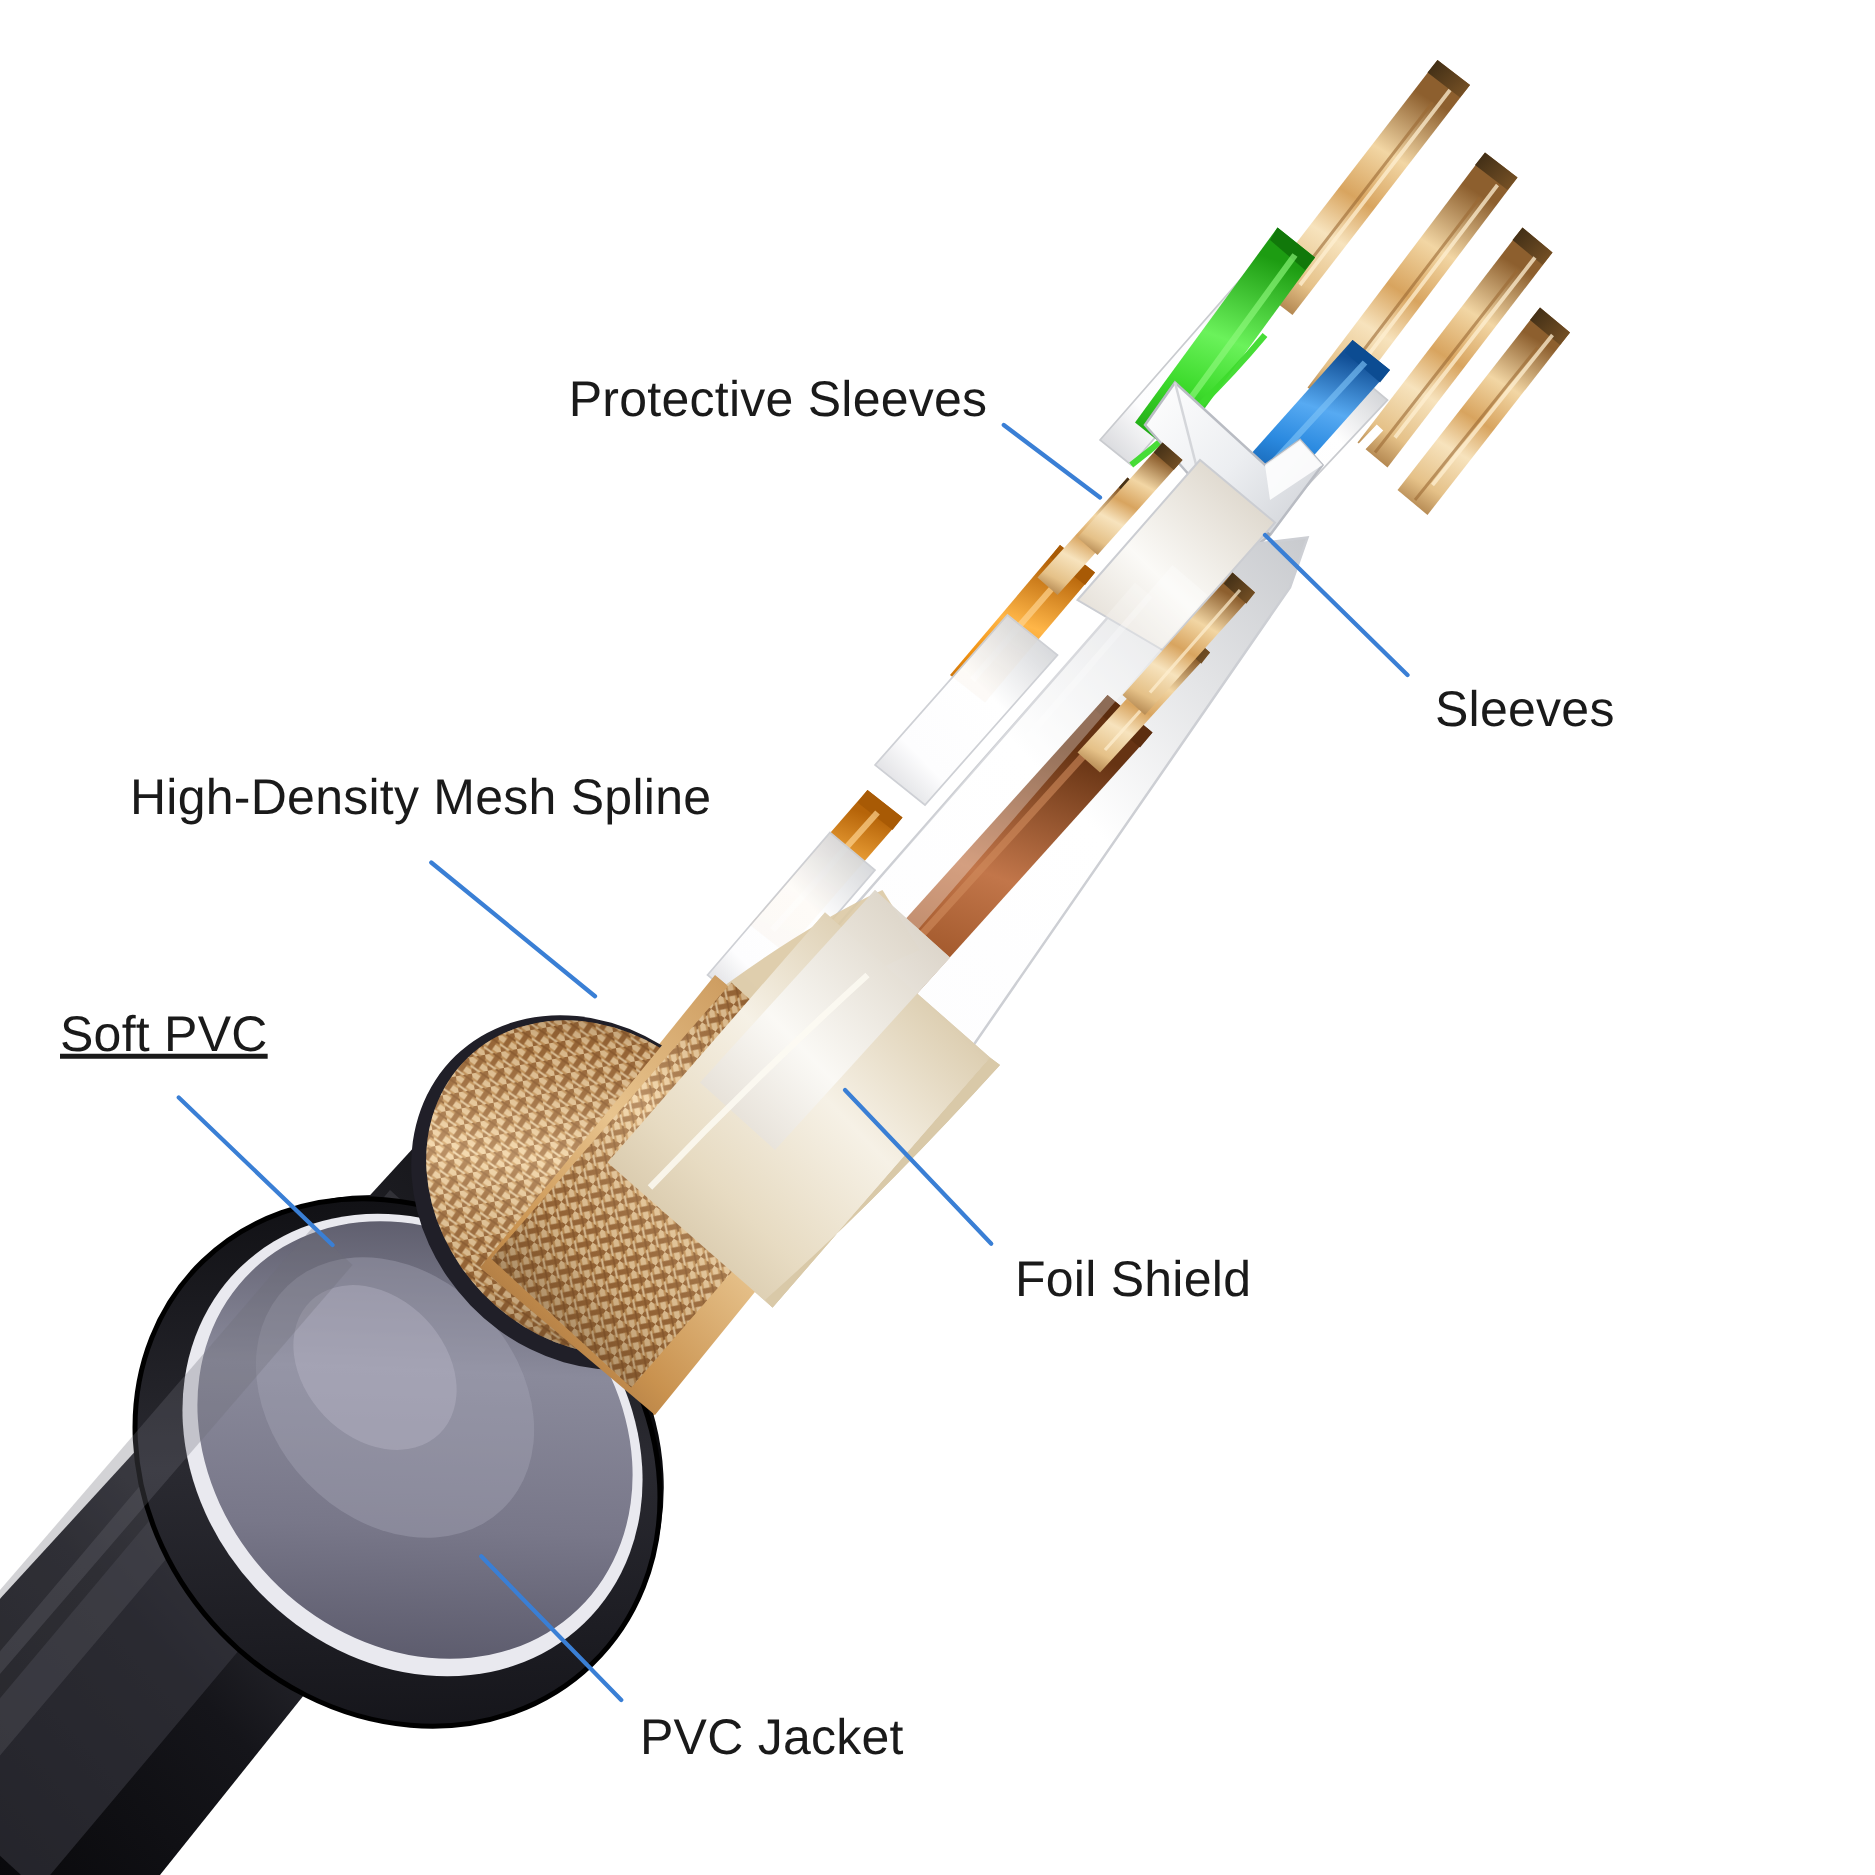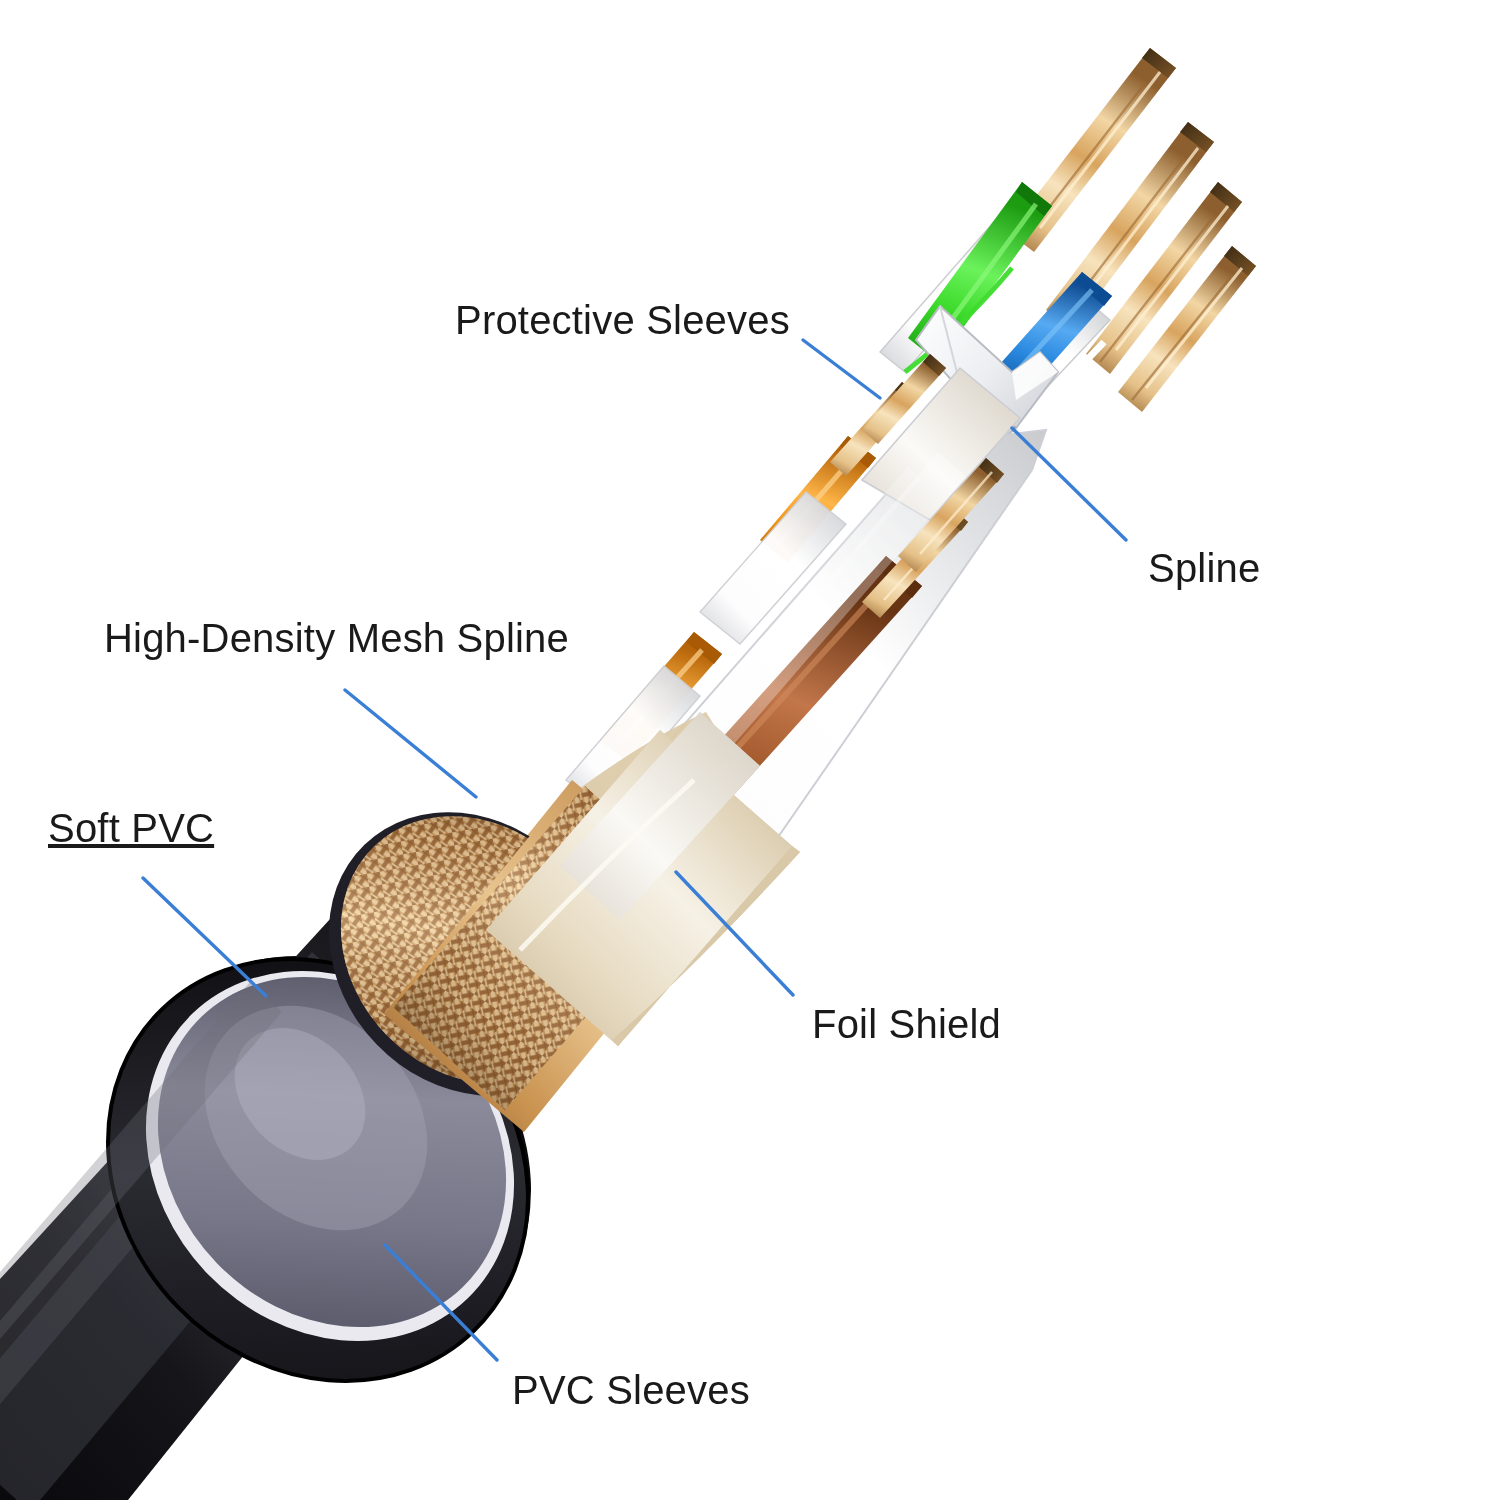--- a/index.html
+++ b/index.html
@@ -331,19 +331,19 @@
       <line x1="497" y1="1360" x2="385" y2="1245"></line>
     </g>
   </svg>
 
   <div class="lbl" style="left:455px;top:300px;">Protective Sleeves</div>
 
   <div class="lbl" style="left:104px;top:618px;">High-Density Mesh Spline</div>
 
   <div class="lbl" style="left:48px;top:808px;text-decoration:underline;">Soft PVC</div>
 
-  <div class="lbl" style="left:1148px;top:548px;">Spline</div>
+  <div class="lbl" style="left:1148px;top:548px;">Sleeves</div>
 
   <div class="lbl" style="left:812px;top:1004px;">Foil Shield</div>
 
-  <div class="lbl" style="left:512px;top:1370px;">PVC Sleeves</div>
+  <div class="lbl" style="left:512px;top:1370px;">PVC Jacket</div>
 
 </div>
 
 </body></html>

